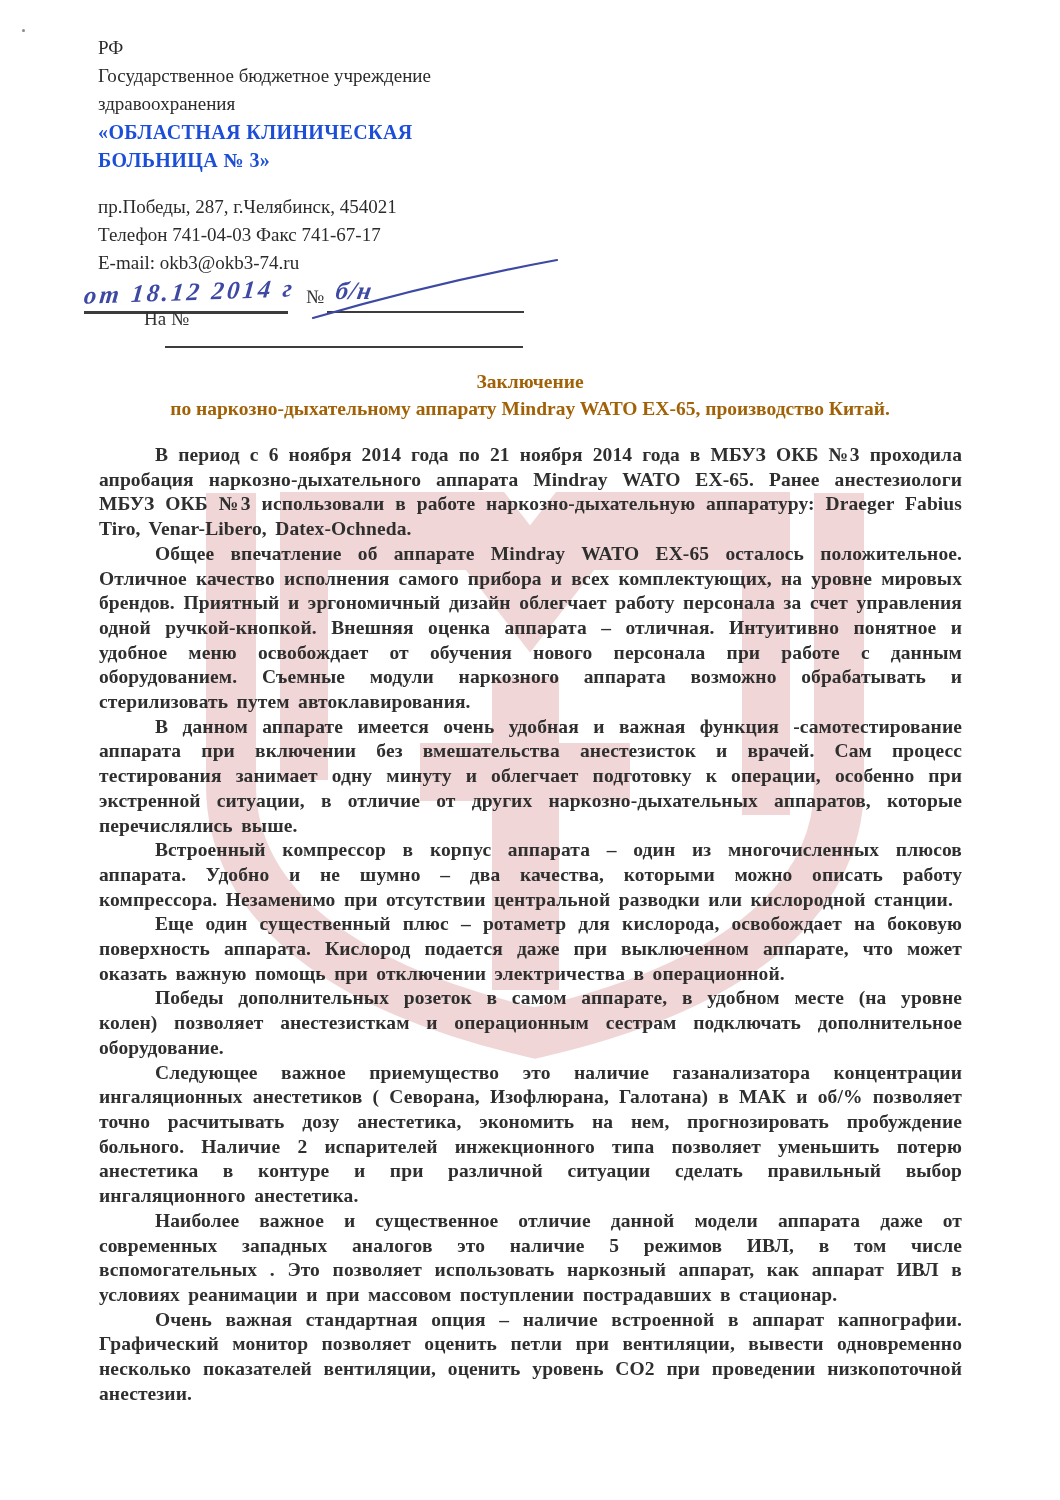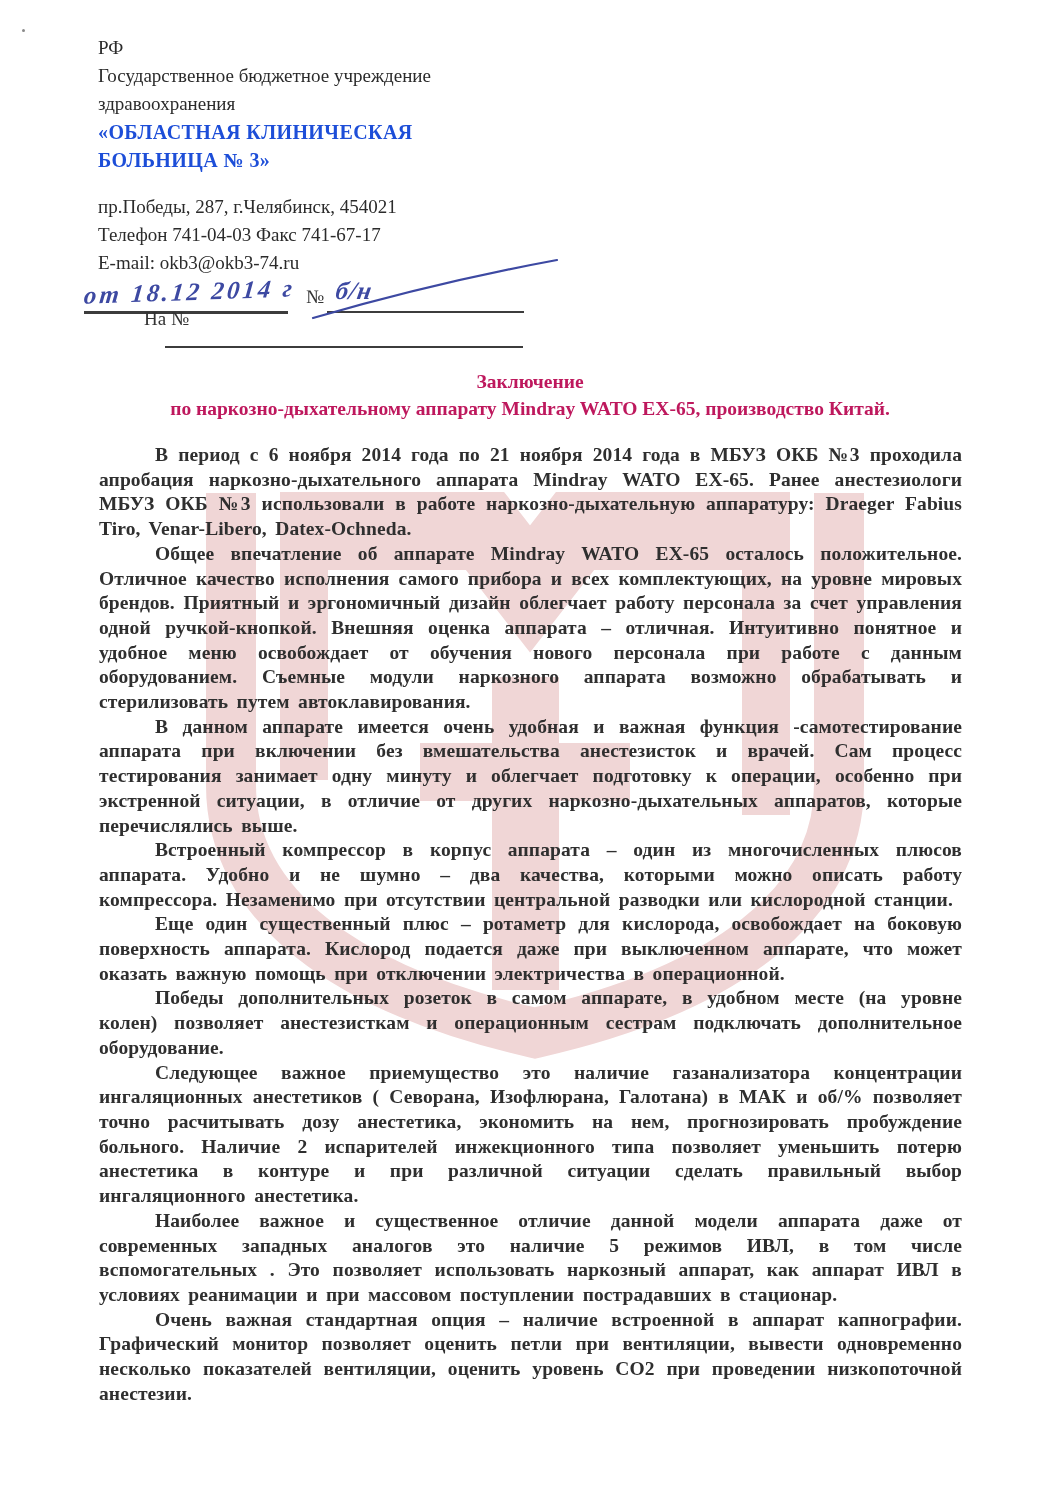--- a/index.html
+++ b/index.html
@@ -26,21 +26,21 @@
     color:#3d49a2; z-index:3;
   }
   .hw-date { left:84px; top:278px; font-size:25px; letter-spacing:3px; transform:rotate(-2deg) skewX(-8deg); }
   .hw-num  { left:336px; top:277px; font-size:25px; letter-spacing:1px; transform:skewX(-10deg); }
   .ref-label { position:absolute; font-size:19px; color:#333; z-index:2; }
   .uline { position:absolute; background:#3c3c3c; z-index:1; }
 
   
   .title {
     position:absolute; left:99px; top:368px; width:862px; z-index:2;
-    text-align:center; font-weight:bold; font-size:19.5px; line-height:27px; color:#be185d;
+    text-align:center; font-weight:bold; font-size:19.5px; line-height:27px; color:#a16207;
   }
 
   
   .bodytext {
     position:absolute; left:99px; top:443px; width:863px; z-index:2;
     font-size:19.5px; line-height:24.7px; text-align:justify; word-spacing:3.5px; letter-spacing:.1px;
   }
   .bodytext p { margin:0; text-indent:56px;font-weight:bold; }
 
   .speck { position:absolute; left:22px; top:29px; width:3px; height:3px; background:#8a8a8a; border-radius:50%; z-index:2; }

